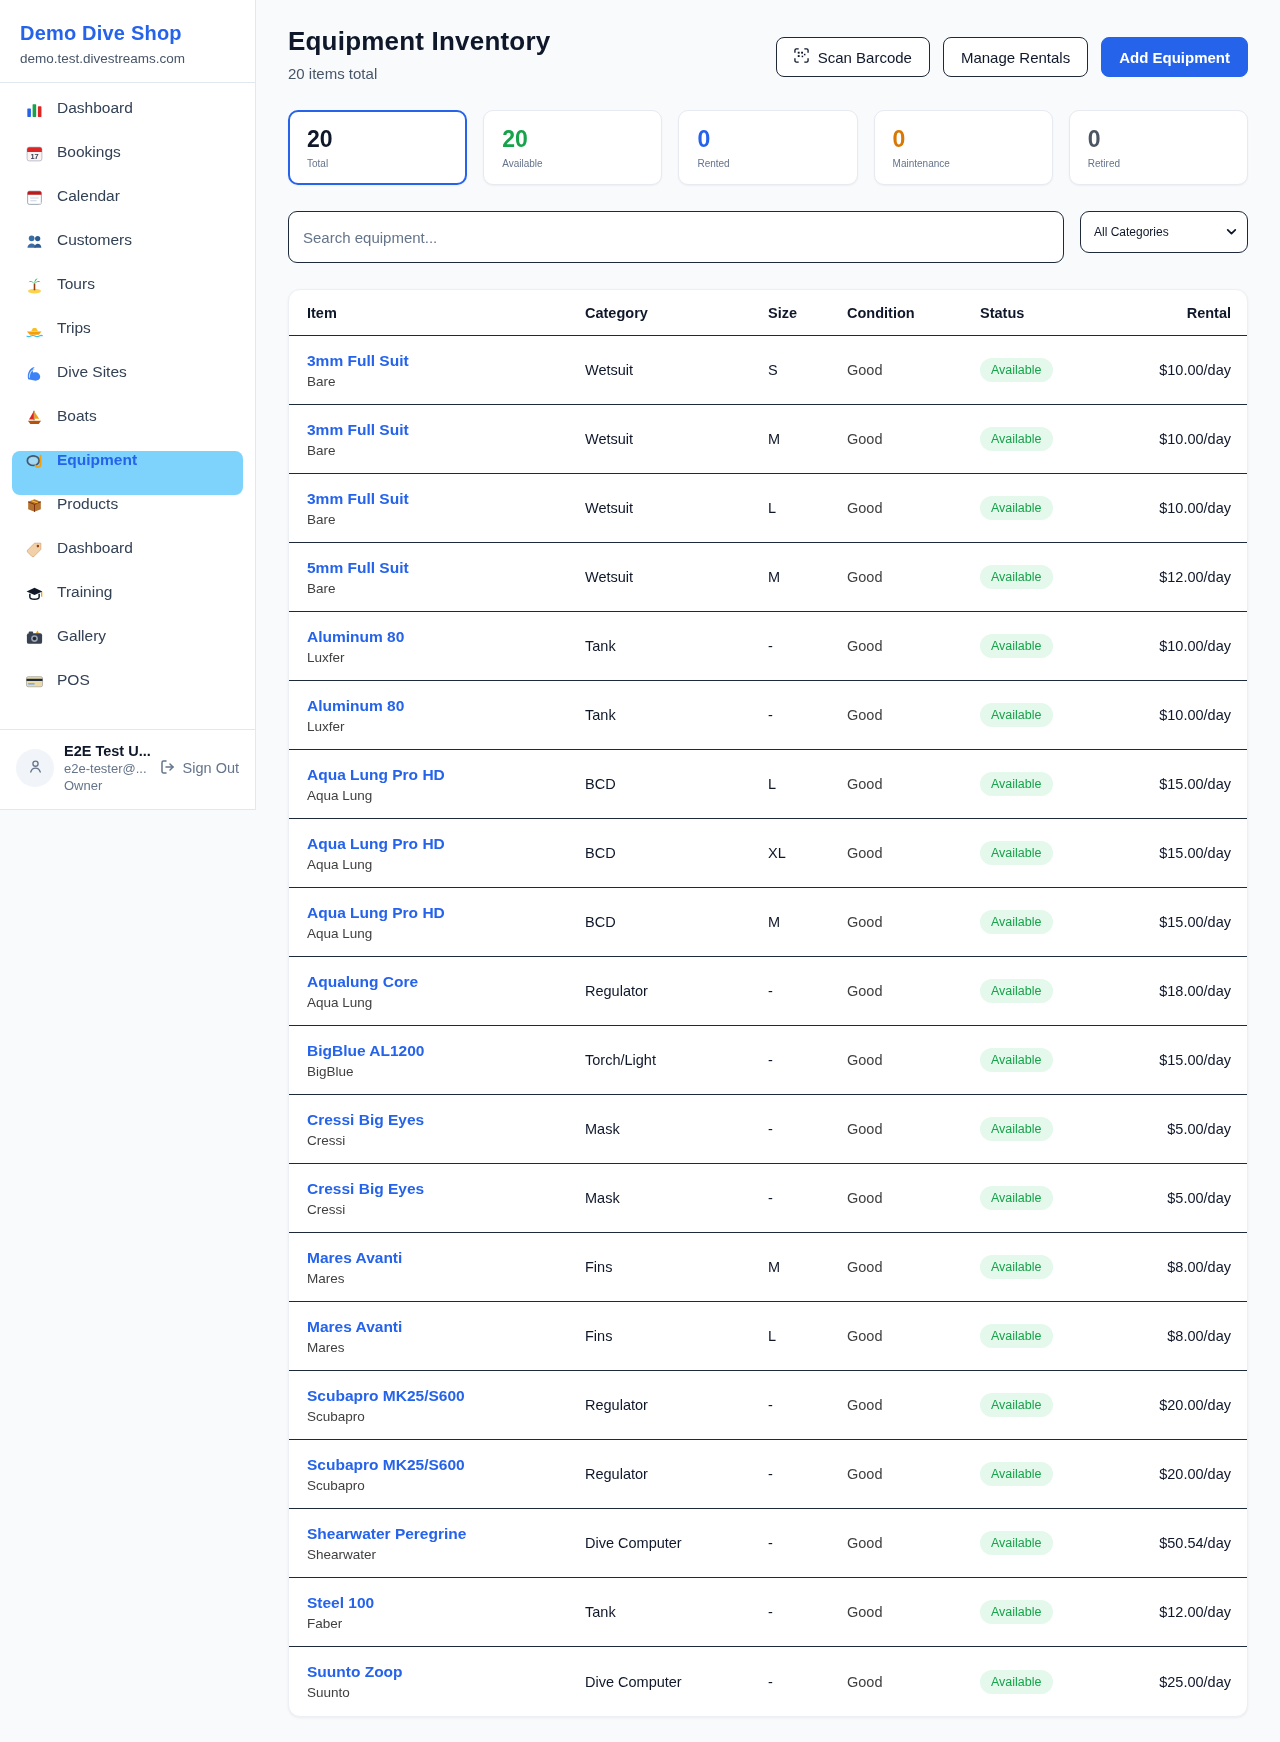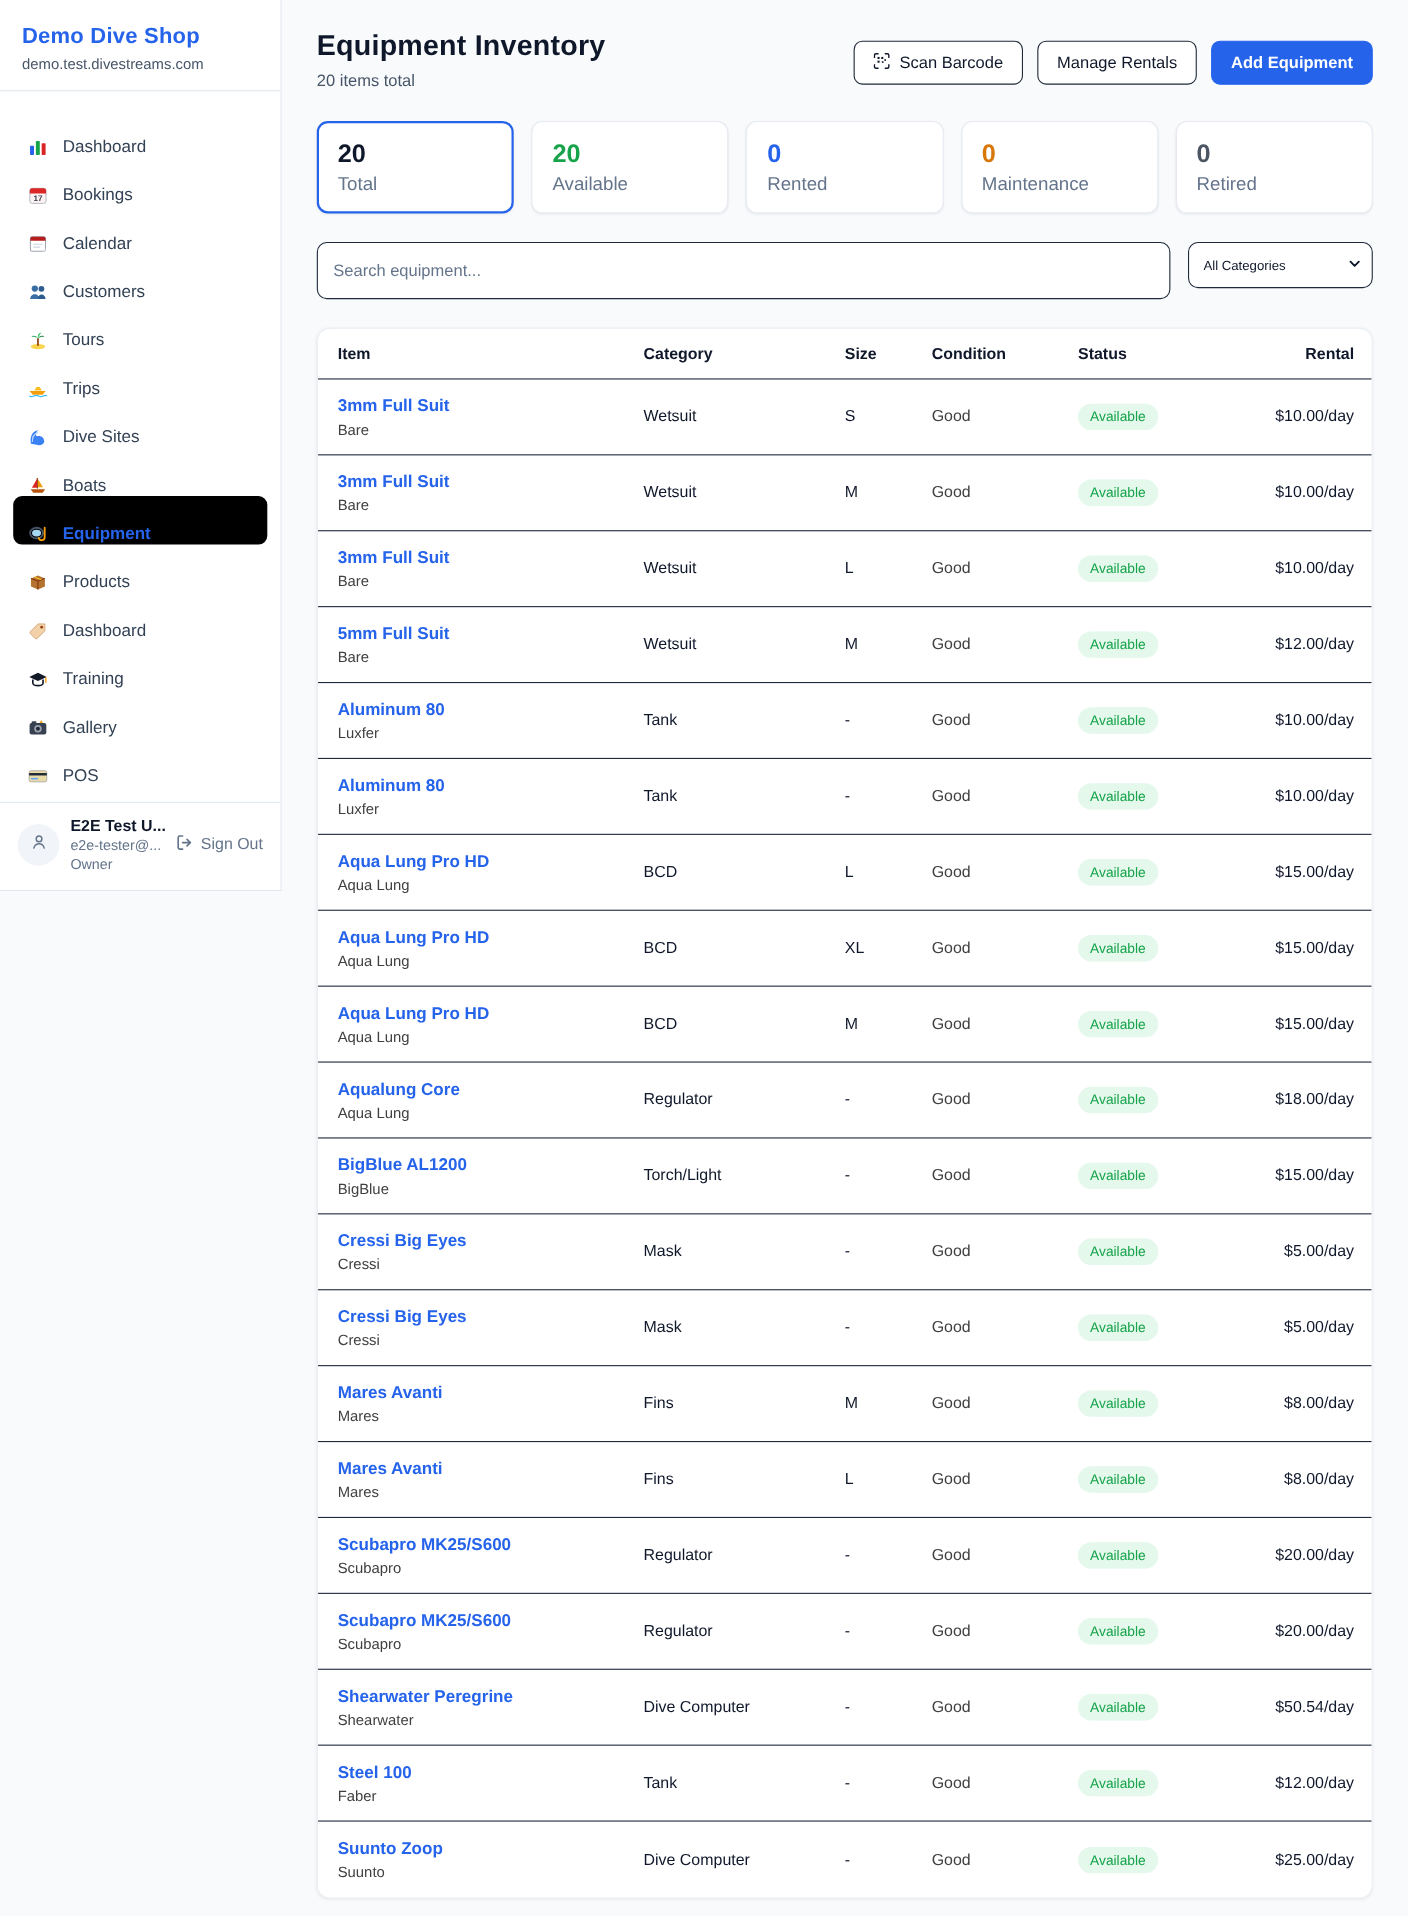--- a/index.html
+++ b/index.html
@@ -12,24 +12,24 @@
   
   .sidebar {
     position:absolute; left:0; top:0; width:256px; background:#fff;
     border-right:1px solid #e2e8f0; border-bottom:1px solid #e2e8f0;
   }
   .brand { padding:22px 20px 16px; border-bottom:1px solid #e2e8f0; }
   .brand-name { color:#2563eb; font-size:20px; font-weight:700; letter-spacing:.2px; }
   .brand-domain { margin-top:6px; color:#475569; font-size:13.5px; }
   .nav { padding:16px 12px 14px; }
   .nav-item {
-    display:flex; align-items:flex-end; gap:13px; height:44px; padding:0 12px;
+    display:flex; align-items:flex-start; gap:13px; height:44px; padding:0 12px;
     border-radius:8px; color:#334155; font-size:15.5px; font-weight:500; cursor:pointer;
   }
-  .nav-item.active { background:#000000; color:#2563eb; font-weight:600; }
+  .nav-item.active { background:#7dd3fc; color:#2563eb; font-weight:600; }
   .nav-icon { width:20px; height:20px; display:inline-flex; align-items:center; justify-content:center; flex:0 0 20px; }
   .nav-icon svg { width:19px; height:19px; }
   
   .user-box { border-top:1px solid #e2e8f0; padding:13px 16px 16px; display:flex; align-items:center; gap:10px; }
   .avatar { width:38px; height:38px; border-radius:50%; background:#f1f5f9; display:flex; align-items:center; justify-content:center; flex:0 0 38px; }
   .user-meta { flex:1; min-width:0; }
   .user-name { font-size:14.5px; font-weight:700; color:#0f172a; white-space:nowrap; }
   .user-email, .user-role { font-size:13px; color:#64748b; margin-top:2px; white-space:nowrap; }
   .signout { display:flex; align-items:center; gap:7px; color:#64748b; font-size:14.5px; cursor:pointer; white-space:nowrap; }
   
@@ -46,21 +46,21 @@
   .btn-outline { background:#fff; border:1px solid #1f2937; color:#0f172a; }
   .btn-primary { background:#2563eb; border:1px solid #2563eb; color:#fff; font-weight:600; }
   
   .stats { display:flex; gap:16px; margin-top:28px; }
   .stat-card {
     flex:1; background:#fff; border:1px solid #e7eaf0; border-radius:10px;
     padding:15px 18px; box-shadow:0 1px 2px rgba(16,24,40,.05); cursor:pointer;
   }
   .stat-card.selected { border:2px solid #2563eb; padding:14px 17px; }
   .stat-value { font-size:23px; font-weight:700; }
-  .stat-label { margin-top:5px; font-size:17px; color:#64748b; }
+  .stat-label { margin-top:5px; font-size:10px; color:#64748b; }
   
   .filters { display:flex; gap:16px; margin-top:26px; }
   .search-input {
     flex:1; height:52px; border:1px solid #1e293b; border-radius:9px; background:#fff;
     padding:0 14px; font-size:15px; color:#0f172a; font-family:inherit; outline:none;
   }
   .search-input::placeholder { color:#64748b; }
   .select-wrap { position:relative; width:168px; }
   .category-select {
     width:100%; height:42px; border:1px solid #1e293b; border-radius:9px; background:#fff;

